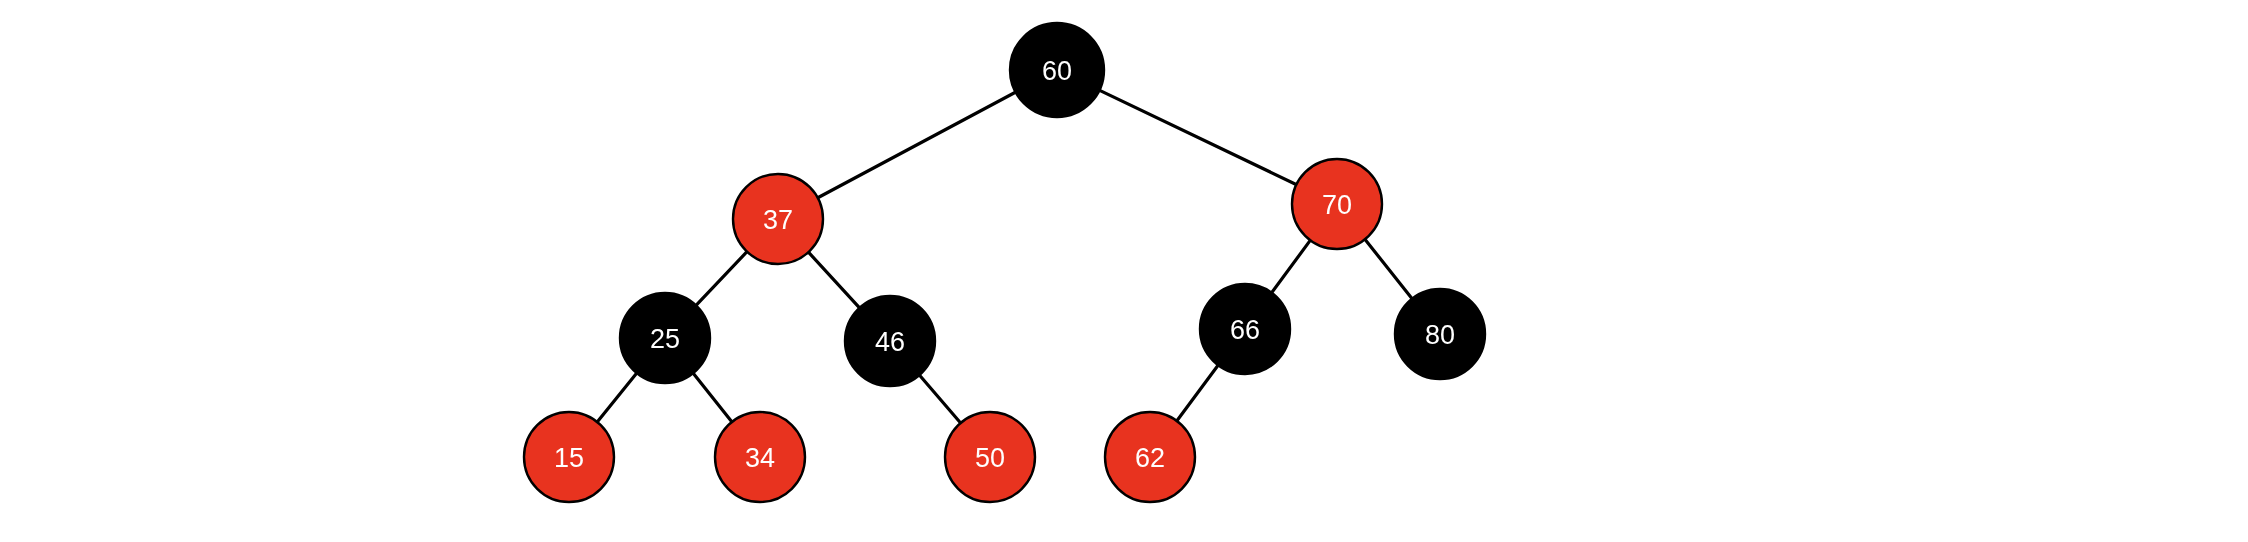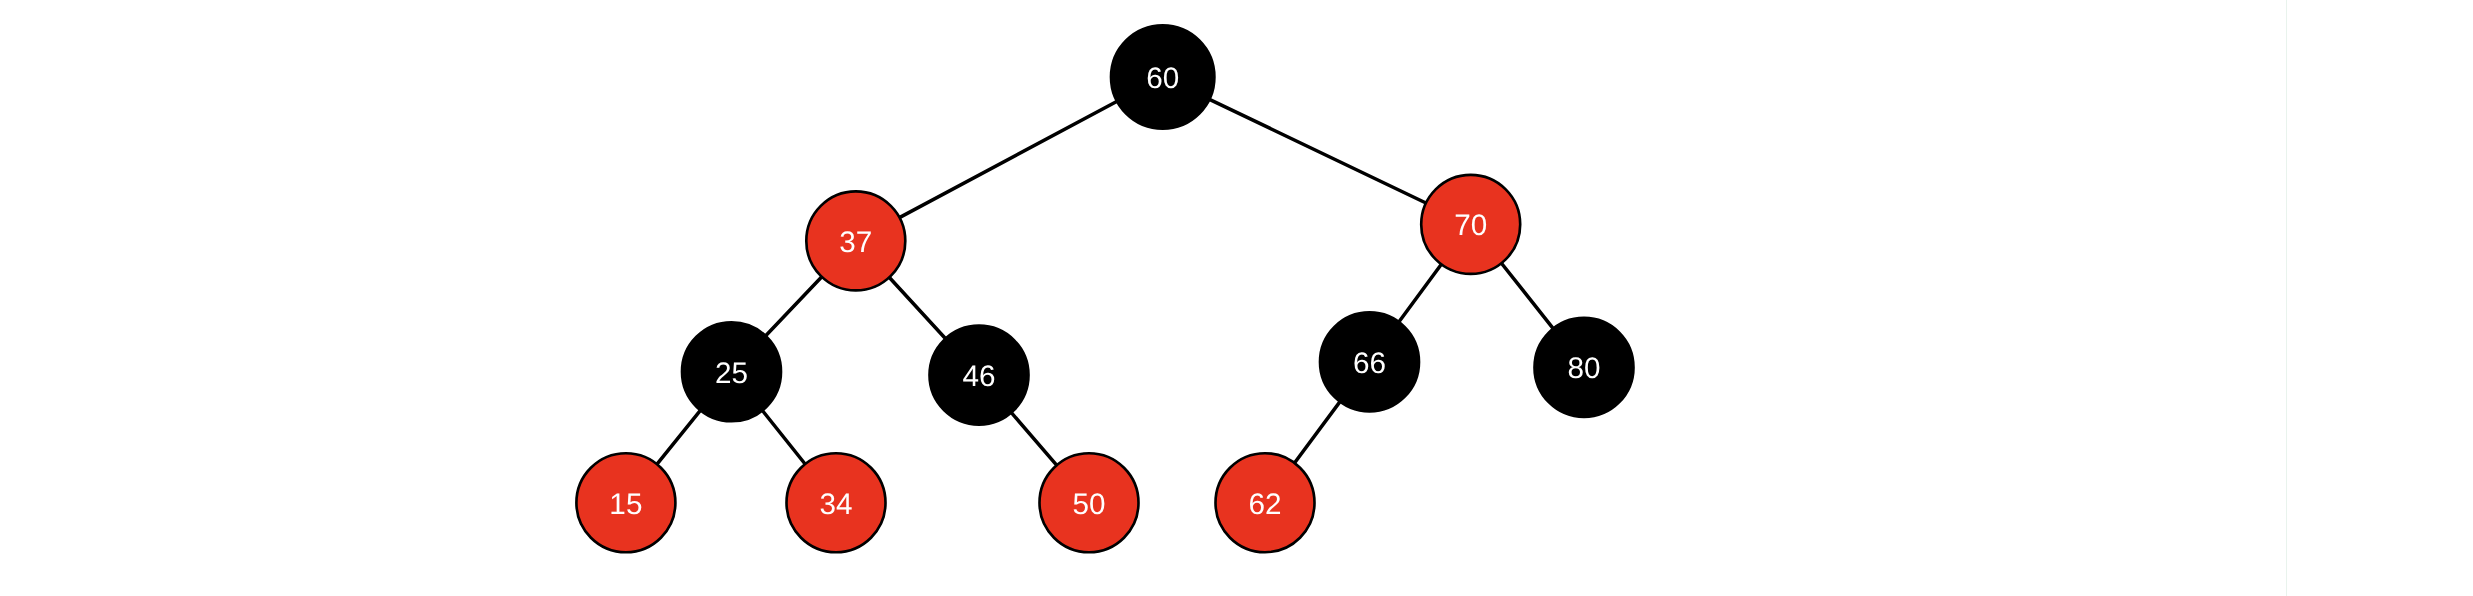--- a/index.html
+++ b/index.html
@@ -6,21 +6,21 @@
   html, body {
     margin: 0;
     padding: 0;
     background: #ffffff;
   }
   body {
     font-family: "Liberation Sans", sans-serif;
   }
   #canvas-wrap {
     position: relative;
-    width: 2079px;
+    width: 2248px;
     height: 542px;
     background: #15803d;
     overflow: hidden;
   }
   #tree-svg {
     display: block;
     width: 2248px;
     height: 542px;
   }
   .edge-line {

